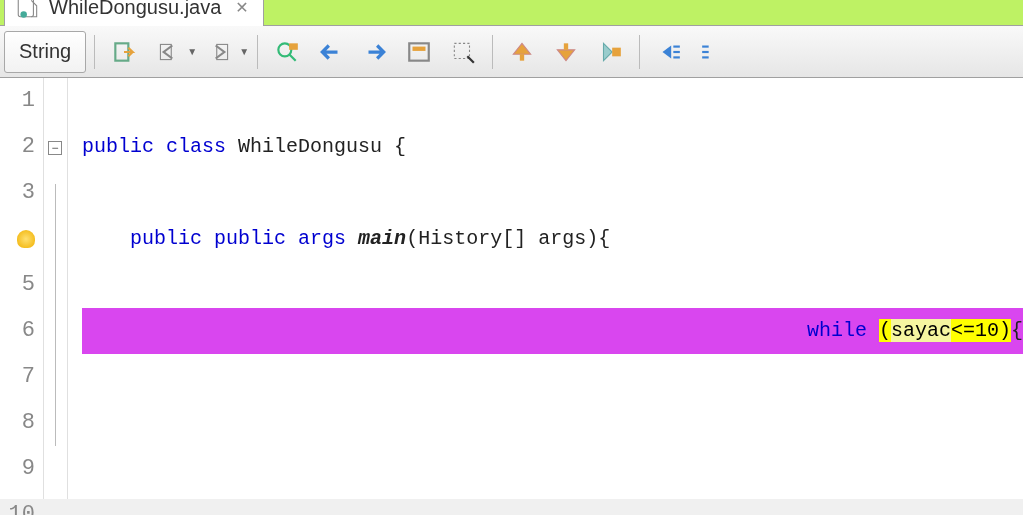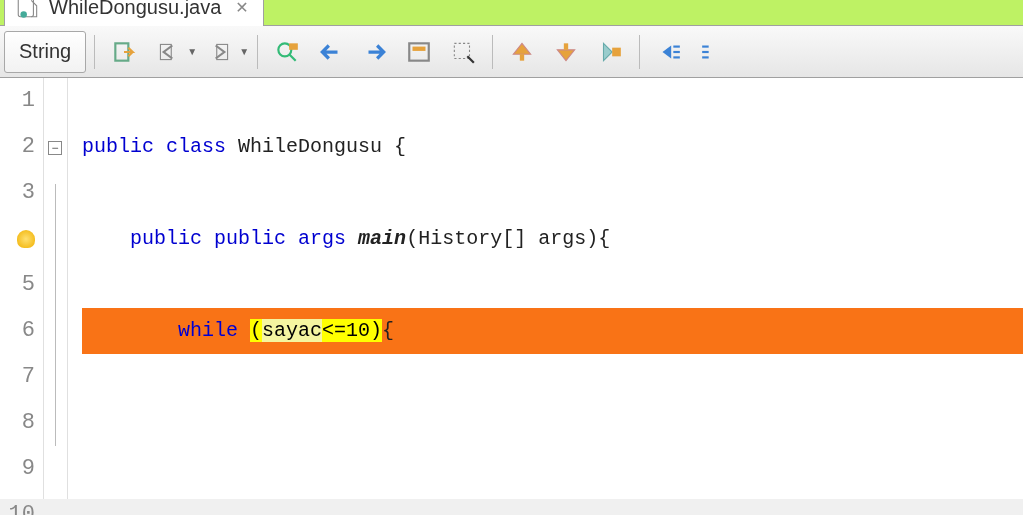--- a/index.html
+++ b/index.html
@@ -124,21 +124,22 @@
       font-family: Consolas, "Courier New", monospace;
       font-size: 20px;
       padding-left: 14px;
       white-space: pre;
     }
     .code-line {
       height: 46px;
       line-height: 46px;
     }
     .code-line.highlight-line {
-      background: #f97316;
+      background: #d946ef;
+      text-align: right;
     }
     .kw { color: #0000d0; }
     .fn-italic { color: #222; font-style: italic; font-weight: bold; margin-top: 36px; }
     .hl { background: #f5f5a0; }
     .hl-strong { background: #ffff00; }
     .punct { color: #222; }
     
     .icon { width: 26px; height: 26px; display: inline-block; }
     .bulb {
       width: 18px; height: 18px;

